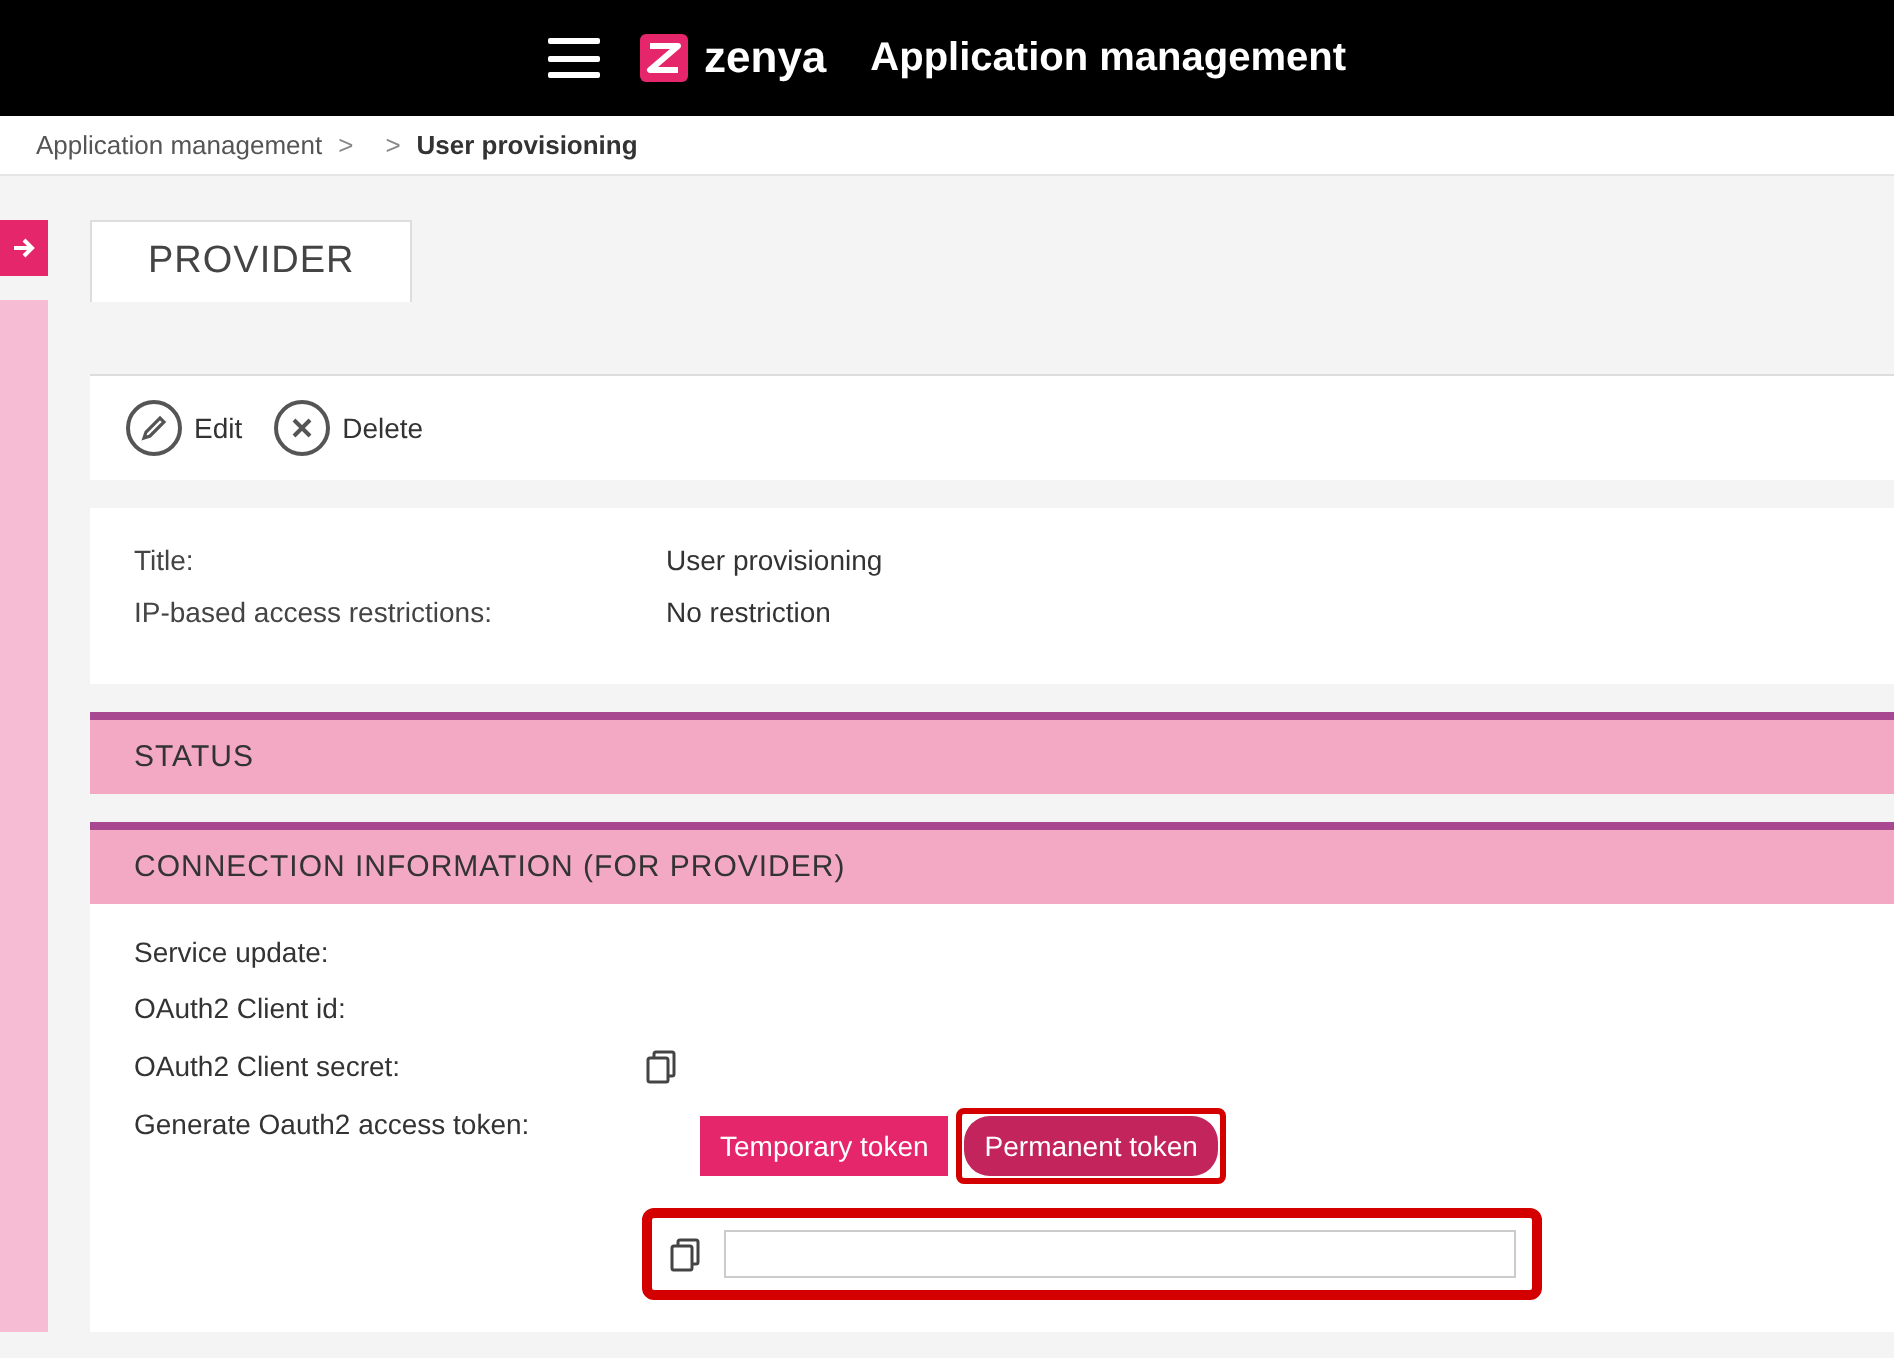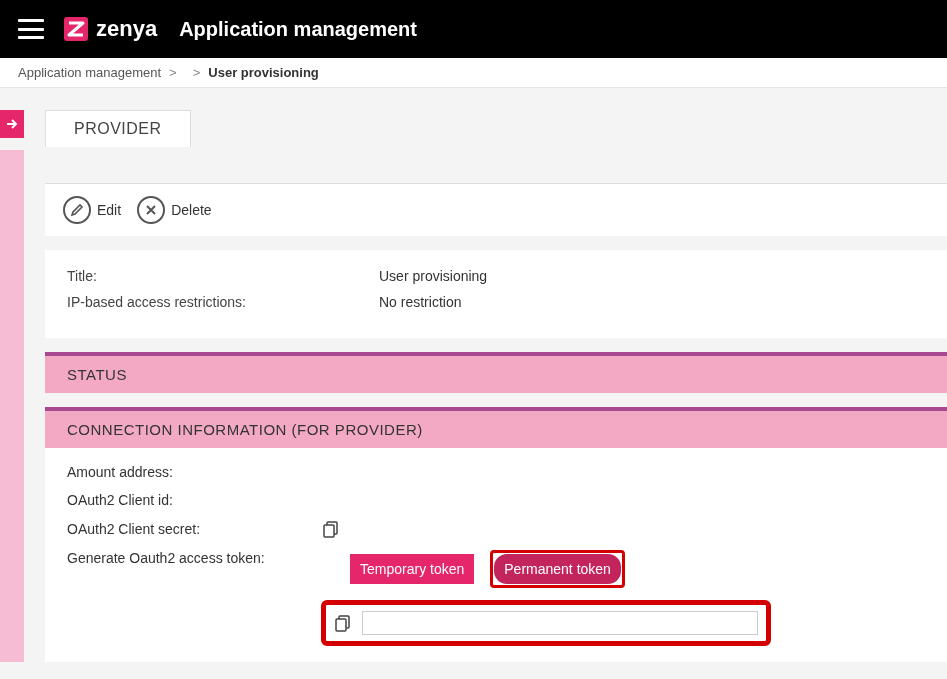--- a/index.html
+++ b/index.html
@@ -13,20 +13,21 @@
     overflow: hidden;
     position: relative;
   }
   .topbar {
     background: #000;
     color: #fff;
     height: 58px;
     display: flex;
     align-items: center;
     padding: 0 18px;
+    justify-content: center;
   }
   .hamburger {
     width: 26px; height: 20px;
     display: flex; flex-direction: column; justify-content: space-between;
     margin-right: 18px;
     cursor: pointer;
   }
   .hamburger span {
     display: block; height: 3px; background: #fff; border-radius: 1px;
   }
@@ -75,21 +76,21 @@
     margin-left: 45px;
     margin-right: 0;
   }
 
   .tab-row { display: flex; }
   .tab {
     background: #fff;
     border: 1px solid #ddd;
     border-bottom: none;
     padding: 9px 28px;
-    font-size: 16px;
+    font-size: 19px;
     letter-spacing: 0.5px;
     color: #444;
     cursor: pointer;
   }
 
   .toolbar {
     background: #fff;
     border-top: 1px solid #ddd;
     padding: 12px 18px;
     display: flex; align-items: center; gap: 16px; margin-top: 36px;
@@ -104,21 +105,20 @@
   }
 
   .panel {
     background: #fff;
     margin-top: 14px;
     padding: 18px 22px;
   }
   .info-row {
     display: flex; align-items: baseline;
     margin-bottom: 10px;
-    gap: 46px;
   }
   .info-label { width: 266px; color: #444; font-size: 14px; }
   .info-value { color: #333; font-size: 14px; }
 
   .section-top-border {
     height: 4px; background: #a84891;
   }
   .section-header {
     background: #f3a9c3;
     padding: 10px 22px;
@@ -242,41 +242,41 @@
 
     <div class="spacer"></div>
     <div class="section-top-border"></div>
     <div class="section-header">STATUS</div>
 
     <div class="spacer"></div>
     <div class="section-top-border"></div>
     <div class="section-header">CONNECTION INFORMATION (FOR PROVIDER)</div>
     <div class="section-body">
       <div class="conn-row">
-        <div class="conn-label">Amount address:</div>
+        <div class="conn-label">Service update:</div>
         <div class="conn-value"></div>
       </div>
       <div class="conn-row">
         <div class="conn-label">OAuth2 Client id:</div>
         <div class="conn-value"></div>
       </div>
       <div class="conn-row">
         <div class="conn-label">OAuth2 Client secret:</div>
         <div class="conn-value">
           <span class="copy-icon">
             <svg width="18" height="18" viewBox="0 0 18 18">
               <rect x="5" y="2" width="10" height="12" rx="1" fill="none" stroke="#444" stroke-width="1.5"></rect>
               <rect x="2" y="5" width="10" height="12" rx="1" fill="#fff" stroke="#444" stroke-width="1.5"></rect>
             </svg>
           </span>
         </div>
       </div>
       <div class="conn-row" style="align-items:flex-start">
         <div class="conn-label" style="width:283px">Generate Oauth2 access token:</div>
-        <div class="conn-value" style="gap:16px">
+        <div class="conn-value" style="gap:4px">
           <button class="token-btn token-temp">Temporary token</button>
           <span class="token-highlight">
             <button class="token-btn token-perm">Permanent token</button>
           </span>
         </div>
       </div>
       <div class="token-output-highlight">
         <span class="copy-icon">
           <svg width="18" height="18" viewBox="0 0 18 18">
             <rect x="5" y="2" width="10" height="12" rx="1" fill="none" stroke="#444" stroke-width="1.5"></rect>

